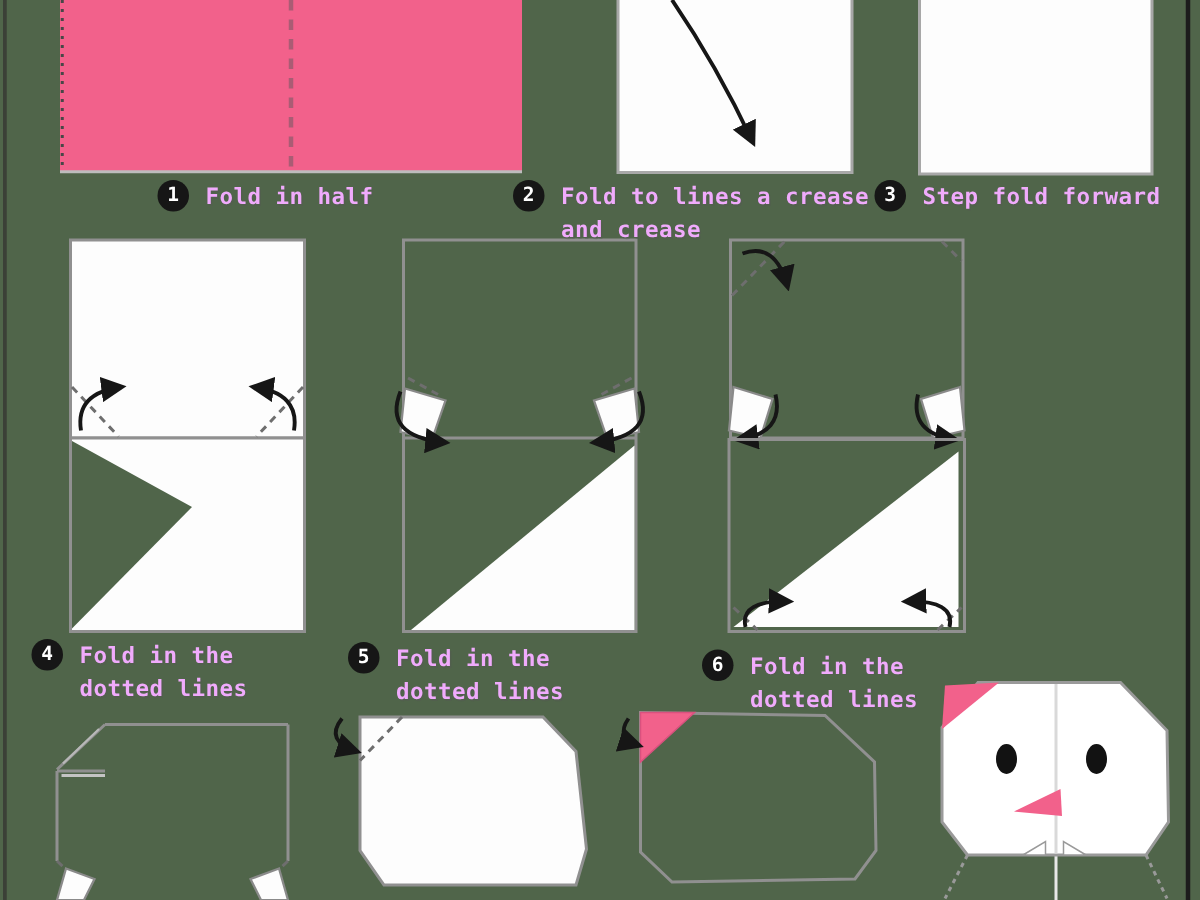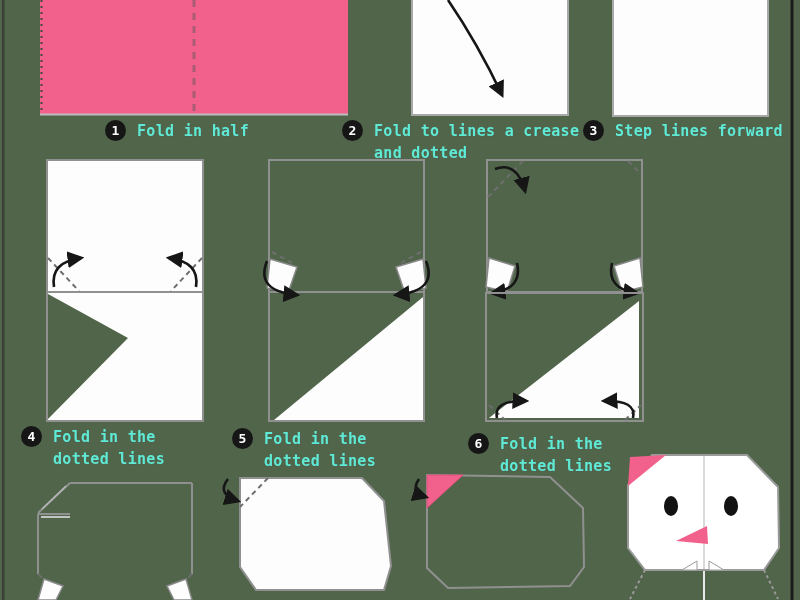--- a/index.html
+++ b/index.html
@@ -16,21 +16,21 @@
   .dashl{stroke:var(--fold-dash-gray,#6e6e6e);stroke-width:2;fill:none;stroke-dasharray:5 4;}
   .arrow{stroke:var(--arrow-black,#161616);stroke-width:2.6;fill:none;}
   .flap{fill:var(--paper-white,#fdfdfd);stroke:#8a8a8a;stroke-width:1.5;}
   .step-label{position:absolute;display:flex;gap:11px;align-items:flex-start;}
   .badge{
     flex:0 0 auto;width:21px;height:21px;border-radius:50%;
     background:var(--arrow-black,#111);color:#fff;
     font-size:13px;line-height:21px;font-weight:bold;text-align:center;
   }
   .lines{font-size:15px;line-height:22px;font-weight:bold;letter-spacing:.3px;
-    color:#5eead4;text-shadow:1px 1px 0 rgba(85,85,85,.35);white-space:nowrap;}
+    color:#f0abfc;text-shadow:1px 1px 0 rgba(85,85,85,.35);white-space:nowrap;}
   .lines span{display:block;}
 </style>
 </head>
 <body>
 
 <div id="stage">
 
   <svg width="800" height="600" viewBox="0 0 800 600">
     <defs>
       <marker id="ah" viewBox="0 0 10 10" refX="8" refY="5" markerWidth="6.5" markerHeight="6.5" orient="auto-start-reverse">
@@ -142,28 +142,28 @@
     <div class="lines">
       <span>Fold in half</span>
       <span></span>
     </div>
   </div>
 
   <div class="step-label" style="left:342px;top:120px;">
     <div class="badge">2</div>
     <div class="lines">
       <span>Fold to lines a crease</span>
-      <span>and dotted</span>
+      <span>and crease</span>
     </div>
   </div>
 
   <div class="step-label" style="left:583px;top:120px;">
     <div class="badge">3</div>
     <div class="lines">
-      <span>Step lines forward</span>
+      <span>Step fold forward</span>
     </div>
   </div>
 
   <div class="step-label" style="left:21px;top:426px;">
     <div class="badge">4</div>
     <div class="lines">
       <span>Fold in the</span>
       <span>dotted lines</span>
     </div>
   </div>

